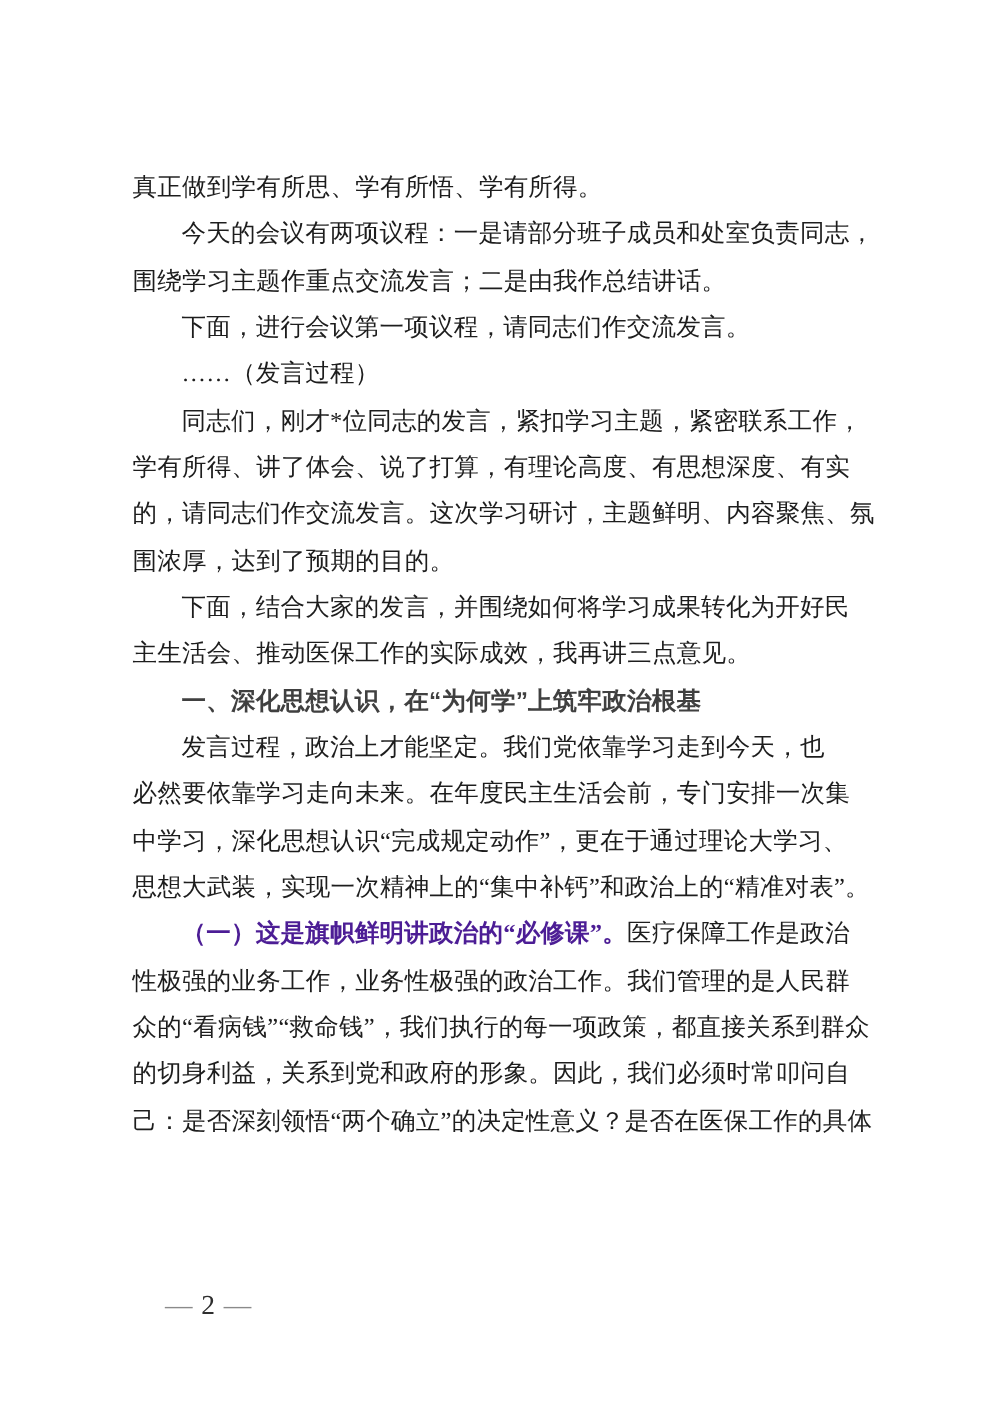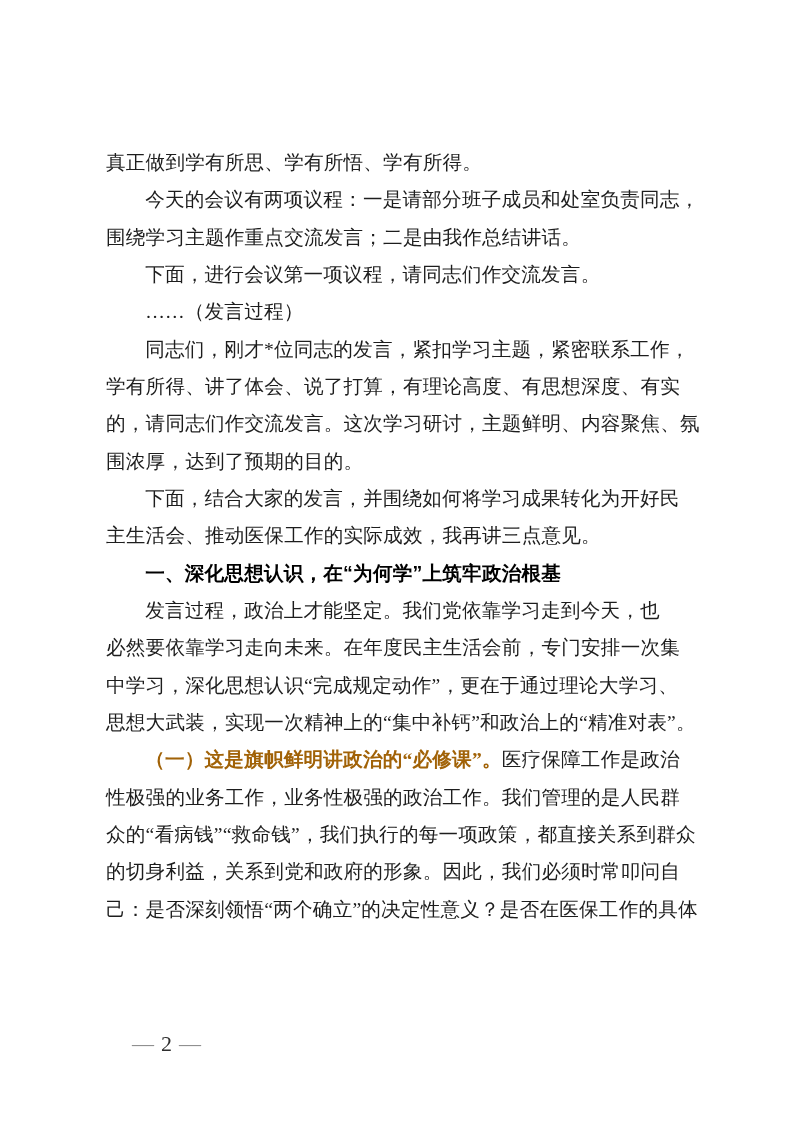--- a/index.html
+++ b/index.html
@@ -11,45 +11,45 @@
     position: relative;
     width: 793px;
     height: 1122px;
     background: #ffffff;
     overflow: hidden;
     font-family: "Liberation Serif", "DejaVu Serif", serif;
   }
   .doc-body {
     position: absolute;
     left: 106px;
-    top: 144px;
+    top: 132px;
     width: 600px;
   }
   .line {
     font-size: 19.6px;
     line-height: 37.33px;
     height: 37.33px;
     white-space: nowrap;
     color: #1d1d1d;
     letter-spacing: 0.2px;
   }
   .line.indent {
     padding-left: 39.2px;
   }
   .seg-body {
     font-weight: normal;
   }
   .seg-heading {
     font-family: "Liberation Sans", "DejaVu Sans", sans-serif;
     font-weight: bold;
-    color: #000000;
+    color: #404040;
   }
   .seg-lead {
     font-weight: bold;
-    color: #a16207;
+    color: #4c1d95;
   }
   .page-footer {
     position: absolute;
     left: 132px;
     top: 1030px;
     font-size: 22px;
     line-height: 28px;
     color: #333333;
     white-space: nowrap;
   }

